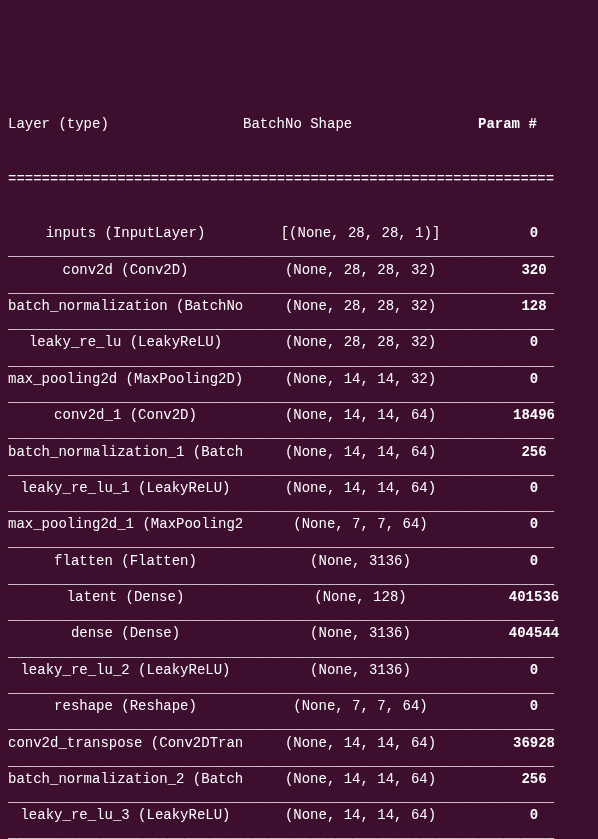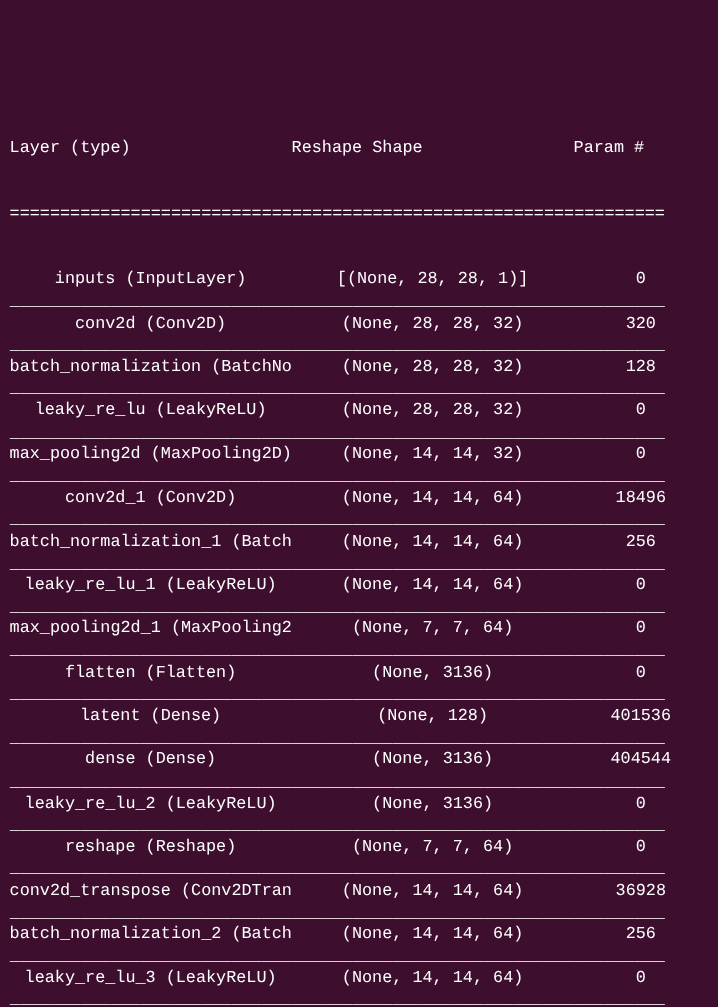--- a/index.html
+++ b/index.html
@@ -36,20 +36,21 @@
     }
     .col-shape {
       width: 235px;
       overflow: hidden;
       white-space: nowrap;
     }
     .col-param {
       flex: 1;
       overflow: hidden;
       white-space: nowrap;
+      font-weight: bold;
     }
     .divider {
       overflow: hidden;
       white-space: nowrap;
       letter-spacing: 0px;
       font-weight: bold;
     }
     .equals-divider {
       overflow: hidden;
       white-space: nowrap;
@@ -57,21 +58,21 @@
     }
   </style>
 </head>
 <body>
 
 
 
 <div class="container">
   <div class="header-row">
     <span class="col-layer">Layer (type)</span>
-    <span class="col-shape">Reshape Shape</span>
+    <span class="col-shape">BatchNo Shape</span>
     <span class="col-param">Param #</span>
   </div>
   <div class="equals-divider">=================================================================</div>
   <div id="rows-container"><div class="data-row"><span class="col-layer">inputs (InputLayer)</span><span class="col-shape">[(None, 28, 28, 1)]</span><span class="col-param">0</span></div><div class="divider">_________________________________________________________________</div><div class="data-row"><span class="col-layer">conv2d (Conv2D)</span><span class="col-shape">(None, 28, 28, 32)</span><span class="col-param">320</span></div><div class="divider">_________________________________________________________________</div><div class="data-row"><span class="col-layer">batch_normalization (BatchNo</span><span class="col-shape">(None, 28, 28, 32)</span><span class="col-param">128</span></div><div class="divider">_________________________________________________________________</div><div class="data-row"><span class="col-layer">leaky_re_lu (LeakyReLU)</span><span class="col-shape">(None, 28, 28, 32)</span><span class="col-param">0</span></div><div class="divider">_________________________________________________________________</div><div class="data-row"><span class="col-layer">max_pooling2d (MaxPooling2D)</span><span class="col-shape">(None, 14, 14, 32)</span><span class="col-param">0</span></div><div class="divider">_________________________________________________________________</div><div class="data-row"><span class="col-layer">conv2d_1 (Conv2D)</span><span class="col-shape">(None, 14, 14, 64)</span><span class="col-param">18496</span></div><div class="divider">_________________________________________________________________</div><div class="data-row"><span class="col-layer">batch_normalization_1 (Batch</span><span class="col-shape">(None, 14, 14, 64)</span><span class="col-param">256</span></div><div class="divider">_________________________________________________________________</div><div class="data-row"><span class="col-layer">leaky_re_lu_1 (LeakyReLU)</span><span class="col-shape">(None, 14, 14, 64)</span><span class="col-param">0</span></div><div class="divider">_________________________________________________________________</div><div class="data-row"><span class="col-layer">max_pooling2d_1 (MaxPooling2</span><span class="col-shape">(None, 7, 7, 64)</span><span class="col-param">0</span></div><div class="divider">_________________________________________________________________</div><div class="data-row"><span class="col-layer">flatten (Flatten)</span><span class="col-shape">(None, 3136)</span><span class="col-param">0</span></div><div class="divider">_________________________________________________________________</div><div class="data-row"><span class="col-layer">latent (Dense)</span><span class="col-shape">(None, 128)</span><span class="col-param">401536</span></div><div class="divider">_________________________________________________________________</div><div class="data-row"><span class="col-layer">dense (Dense)</span><span class="col-shape">(None, 3136)</span><span class="col-param">404544</span></div><div class="divider">_________________________________________________________________</div><div class="data-row"><span class="col-layer">leaky_re_lu_2 (LeakyReLU)</span><span class="col-shape">(None, 3136)</span><span class="col-param">0</span></div><div class="divider">_________________________________________________________________</div><div class="data-row"><span class="col-layer">reshape (Reshape)</span><span class="col-shape">(None, 7, 7, 64)</span><span class="col-param">0</span></div><div class="divider">_________________________________________________________________</div><div class="data-row"><span class="col-layer">conv2d_transpose (Conv2DTran</span><span class="col-shape">(None, 14, 14, 64)</span><span class="col-param">36928</span></div><div class="divider">_________________________________________________________________</div><div class="data-row"><span class="col-layer">batch_normalization_2 (Batch</span><span class="col-shape">(None, 14, 14, 64)</span><span class="col-param">256</span></div><div class="divider">_________________________________________________________________</div><div class="data-row"><span class="col-layer">leaky_re_lu_3 (LeakyReLU)</span><span class="col-shape">(None, 14, 14, 64)</span><span class="col-param">0</span></div><div class="divider">_________________________________________________________________</div></div>
   
   
   
   
   
 </div>

